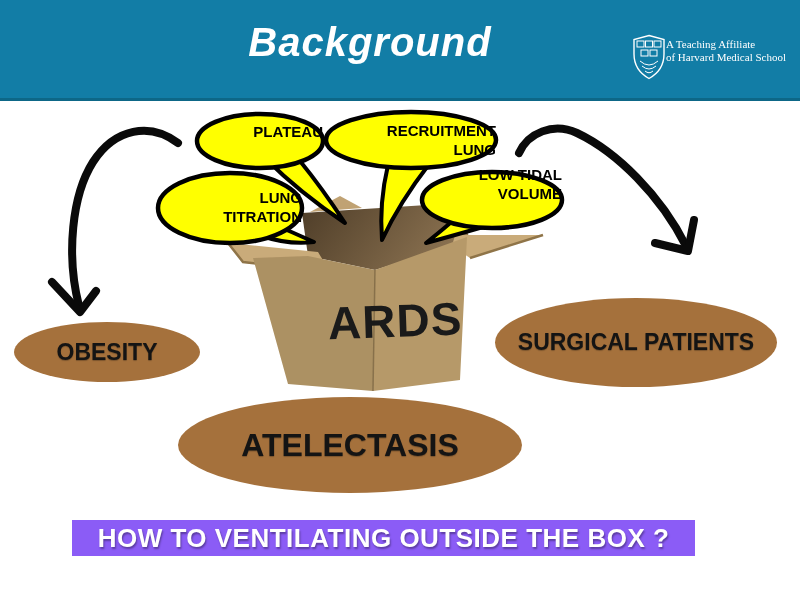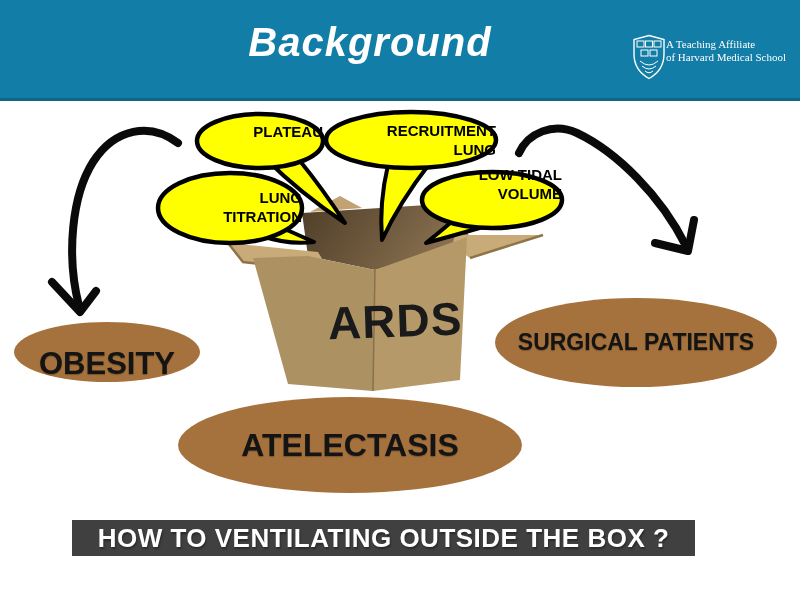--- a/index.html
+++ b/index.html
@@ -37,27 +37,27 @@
     position:absolute; left:328px; top:294px; width:124px; text-align:center;
     font-size:46px; font-weight:bold; color:#1a1a1a; z-index:3;
     transform:rotate(-2deg); letter-spacing:1px;
   }
   .oval {
     position:absolute; background:#a5713c; border-radius:50%;
     display:flex; align-items:center; justify-content:center;
     font-weight:bold; color:#141414; z-index:2;
     text-shadow:0 1px 1px rgba(0,0,0,0.25);
   }
-  .oval-obesity   { left:14px;  top:322px; width:186px; height:60px; font-size:31px;align-items:flex-end; }
+  .oval-obesity   { left:14px;  top:322px; width:186px; height:60px; font-size:23px; }
   .oval-surgical  { left:495px; top:298px; width:282px; height:89px; font-size:23px; }
   .oval-atelect   { left:178px; top:397px; width:344px; height:96px; font-size:32px; }
   
   .footer-bar {
     position:absolute; left:72px; top:520px; width:623px; height:36px;
-    background:#404040; display:flex; align-items:center; justify-content:center;
+    background:#8b5cf6; display:flex; align-items:center; justify-content:center;
     z-index:4;
   }
   .footer-bar span {
     color:#ffffff; font-weight:bold; font-size:26px; letter-spacing:0.5px;
     text-shadow:1px 2px 2px rgba(0,0,0,0.35); white-space:nowrap;
   }
 </style>
 </head>
 <body>
 

